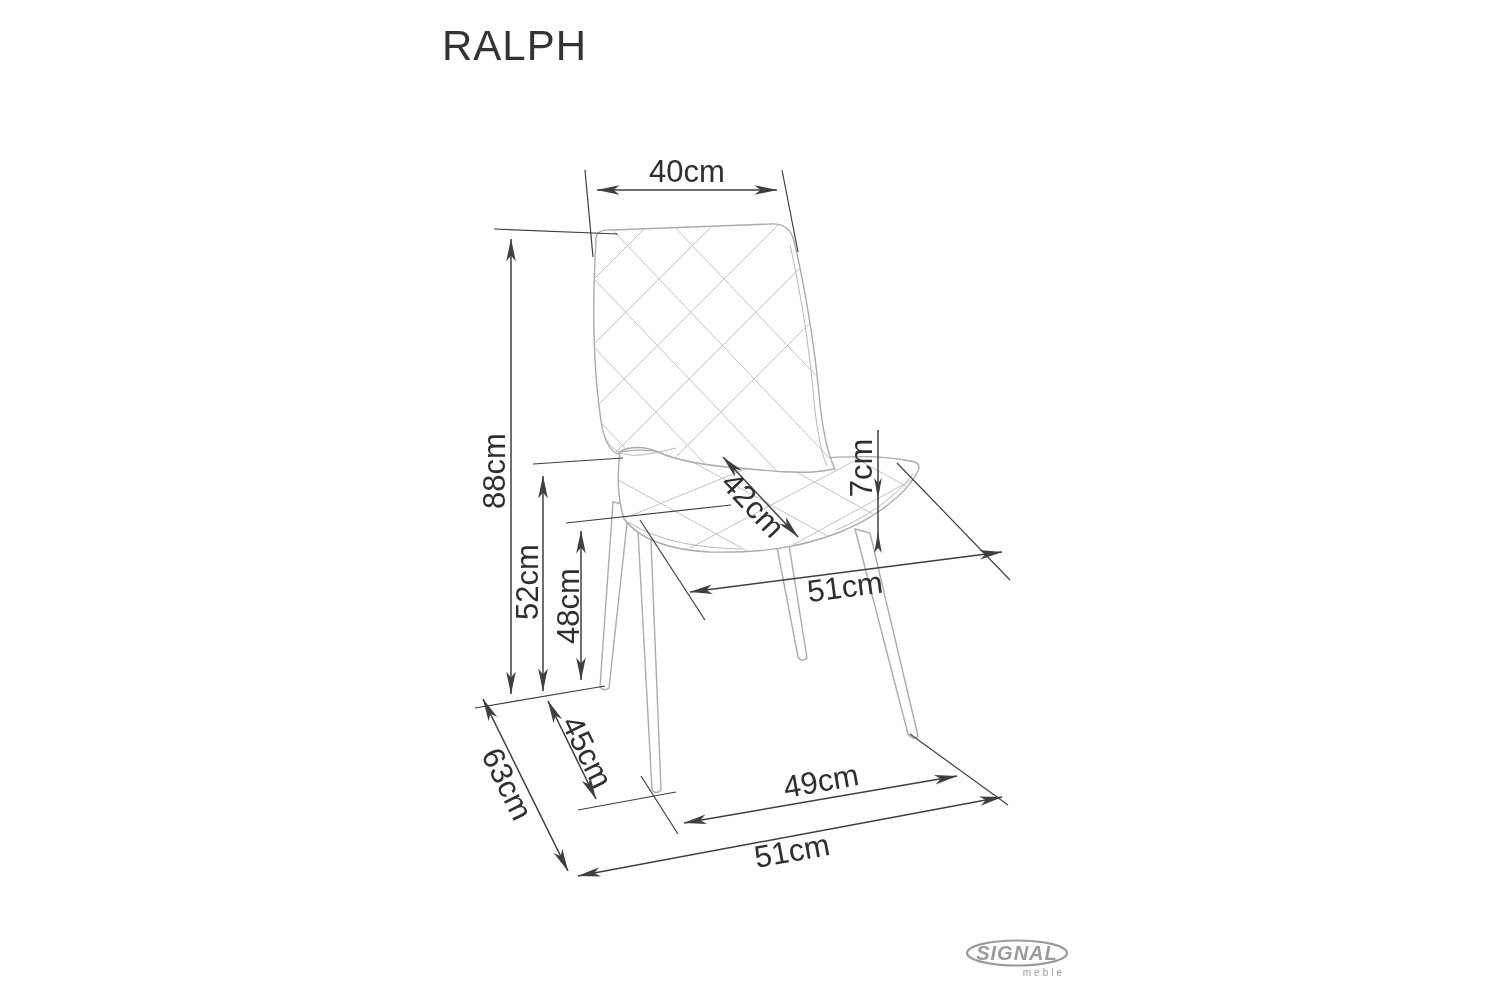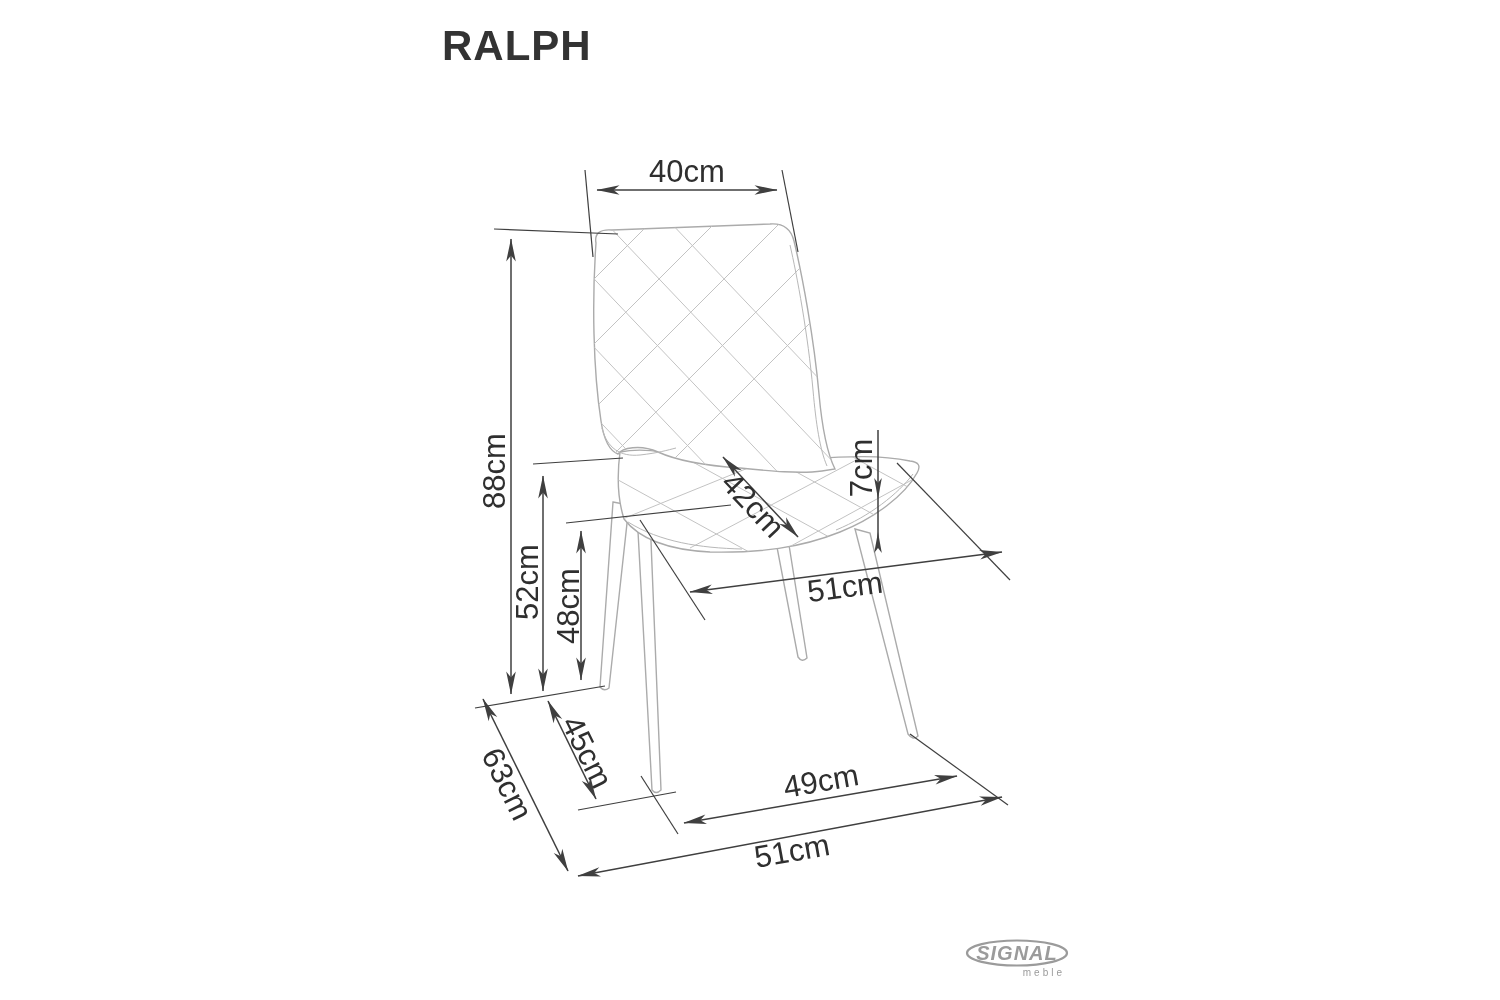--- a/index.html
+++ b/index.html
@@ -1,19 +1,19 @@
 <!DOCTYPE html>
 <html><head>
 <meta charset="utf-8">
 <style>
   html,body{margin:0;padding:0;background:#ffffff;}
   body{width:1500px;height:1000px;position:relative;overflow:hidden;
        font-family:"Liberation Sans", sans-serif;}
   .page-title{position:absolute;left:442px;top:22px;font-size:42px;
-       font-weight:700;letter-spacing:1px;color:#333333;}
+       font-weight:400;letter-spacing:1px;color:#333333;}
   svg{position:absolute;left:0;top:0;}
   svg text{font-family:"Liberation Sans", sans-serif;font-size:31px;
        fill:#2f2f2f;text-anchor:middle;dominant-baseline:central;}
   .chair{stroke:#ababab;stroke-width:1.4;fill:#ffffff;}
   .quilt{stroke:#c3c3c3;stroke-width:1;fill:none;}
   .seam{stroke:#b8b8b8;stroke-width:1;fill:none;}
   .dim{stroke:#3f3f3f;stroke-width:1.5;fill:none;}
   .ext{stroke:#3f3f3f;stroke-width:1.2;fill:none;}
   .ah{fill:#3f3f3f;stroke:none;}
   .logo-svg{left:955px;top:932px;}

